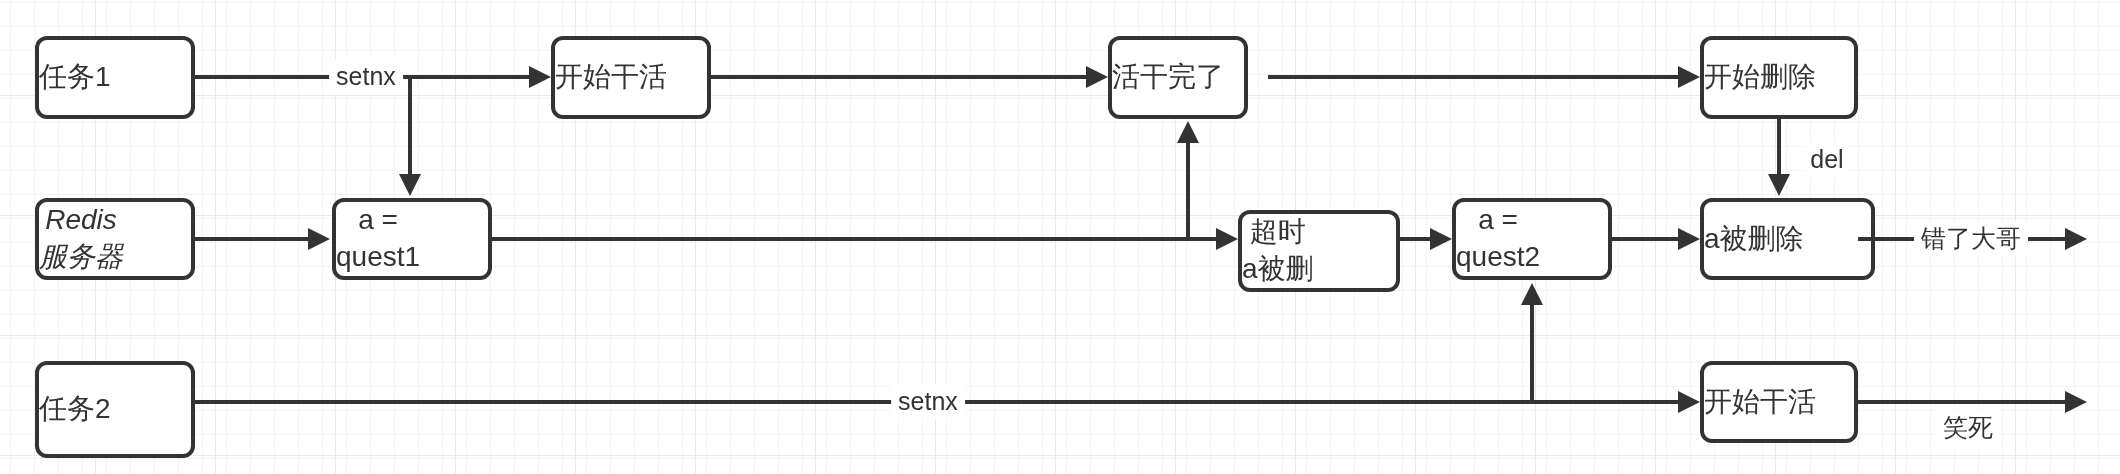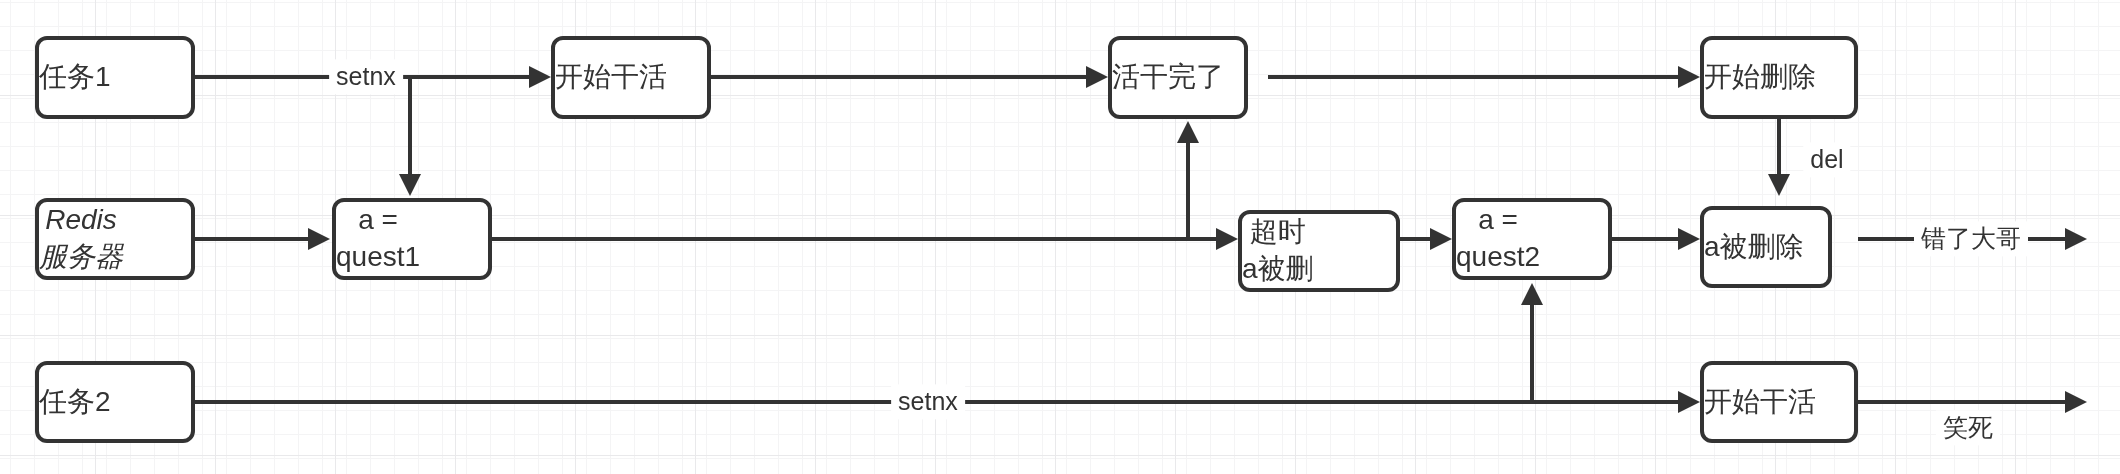--- a/index.html
+++ b/index.html
@@ -89,26 +89,26 @@
         <div>超时</div>
         <div>a被删</div>
       </div>
     </div>
     <div class="node" style="left: 1452px; top: 198px; width: 160px; height: 82px;">
       <div>
         <div>a =</div>
         <div>quest2</div>
       </div>
     </div>
-    <div class="node" style="left: 1700px; top: 206px; width: 132px; height: 82px;">
+    <div class="node" style="left: 1700px; top: 198px; width: 175px; height: 82px;">
       <div>
         <div>a被删除</div>
       </div>
     </div>
-    <div class="node" style="left: 35px; top: 361px; width: 160px; height: 82px;">
+    <div class="node" style="left: 35px; top: 361px; width: 160px; height: 97px;">
       <div>
         <div>任务2</div>
       </div>
     </div>
     <div class="node" style="left: 1700px; top: 361px; width: 158px; height: 82px;">
       <div>
         <div>开始干活</div>
       </div>
     </div>
     <div class="seg" style="left: 195px; top: 75px; width: 338px; height: 4px;"></div>

